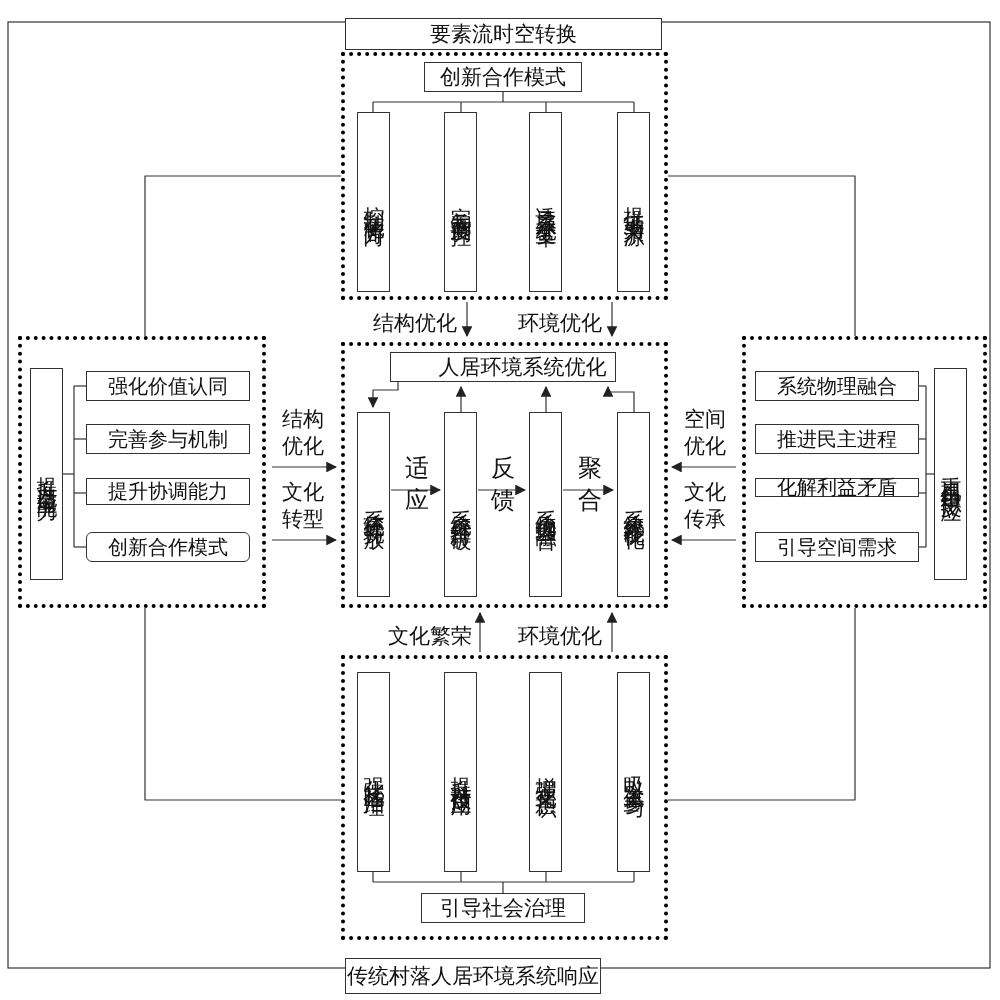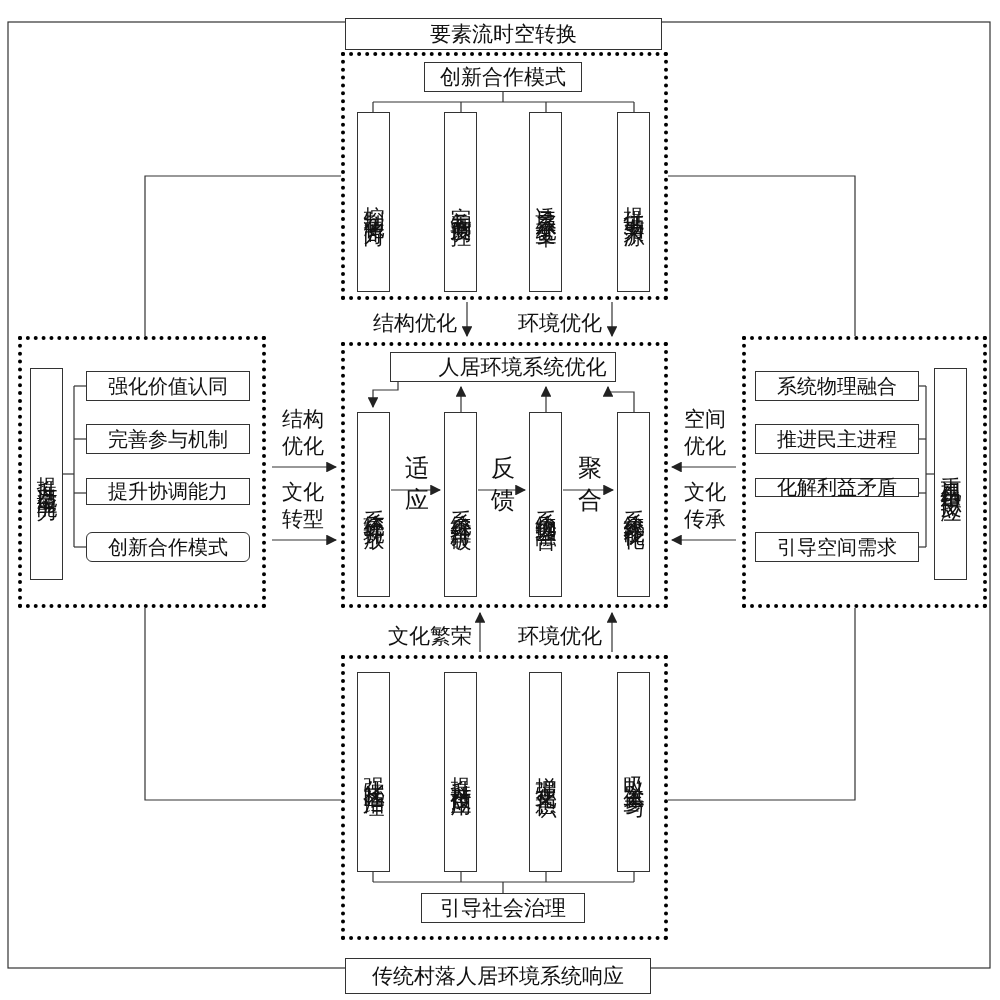--- a/index.html
+++ b/index.html
@@ -112,21 +112,21 @@
       <g>
         <line x1="736" y1="467" x2="672" y2="467" marker-end="url(#ah)"></line>
         <line x1="736" y1="540" x2="672" y2="540" marker-end="url(#ah)"></line>
       </g>
     </g>
   </svg>
 
   <div class="box title" style="left:345px;top:18px;width:317px;height:32px;">
     <span>要素流时空转换</span>
   </div>
-  <div class="box title" style="left:345px;top:958px;width:306px;height:36px;">
+  <div class="box title" style="left:345px;top:958px;width:256px;height:36px;">
     <span>传统村落人居环境系统响应</span>
   </div>
 
   <div>
     <div class="pborder" style="left:341px;top:52px;width:327px;height:248px;"></div>
     <div class="box title" style="left:424px;top:62px;width:158px;height:30px;">
       <span>创新合作模式</span>
     </div>
     <div class="box" style="left:357px;top:112px;width:33px;height:180px;">
       <span class="vtext">控制演化方向</span>

